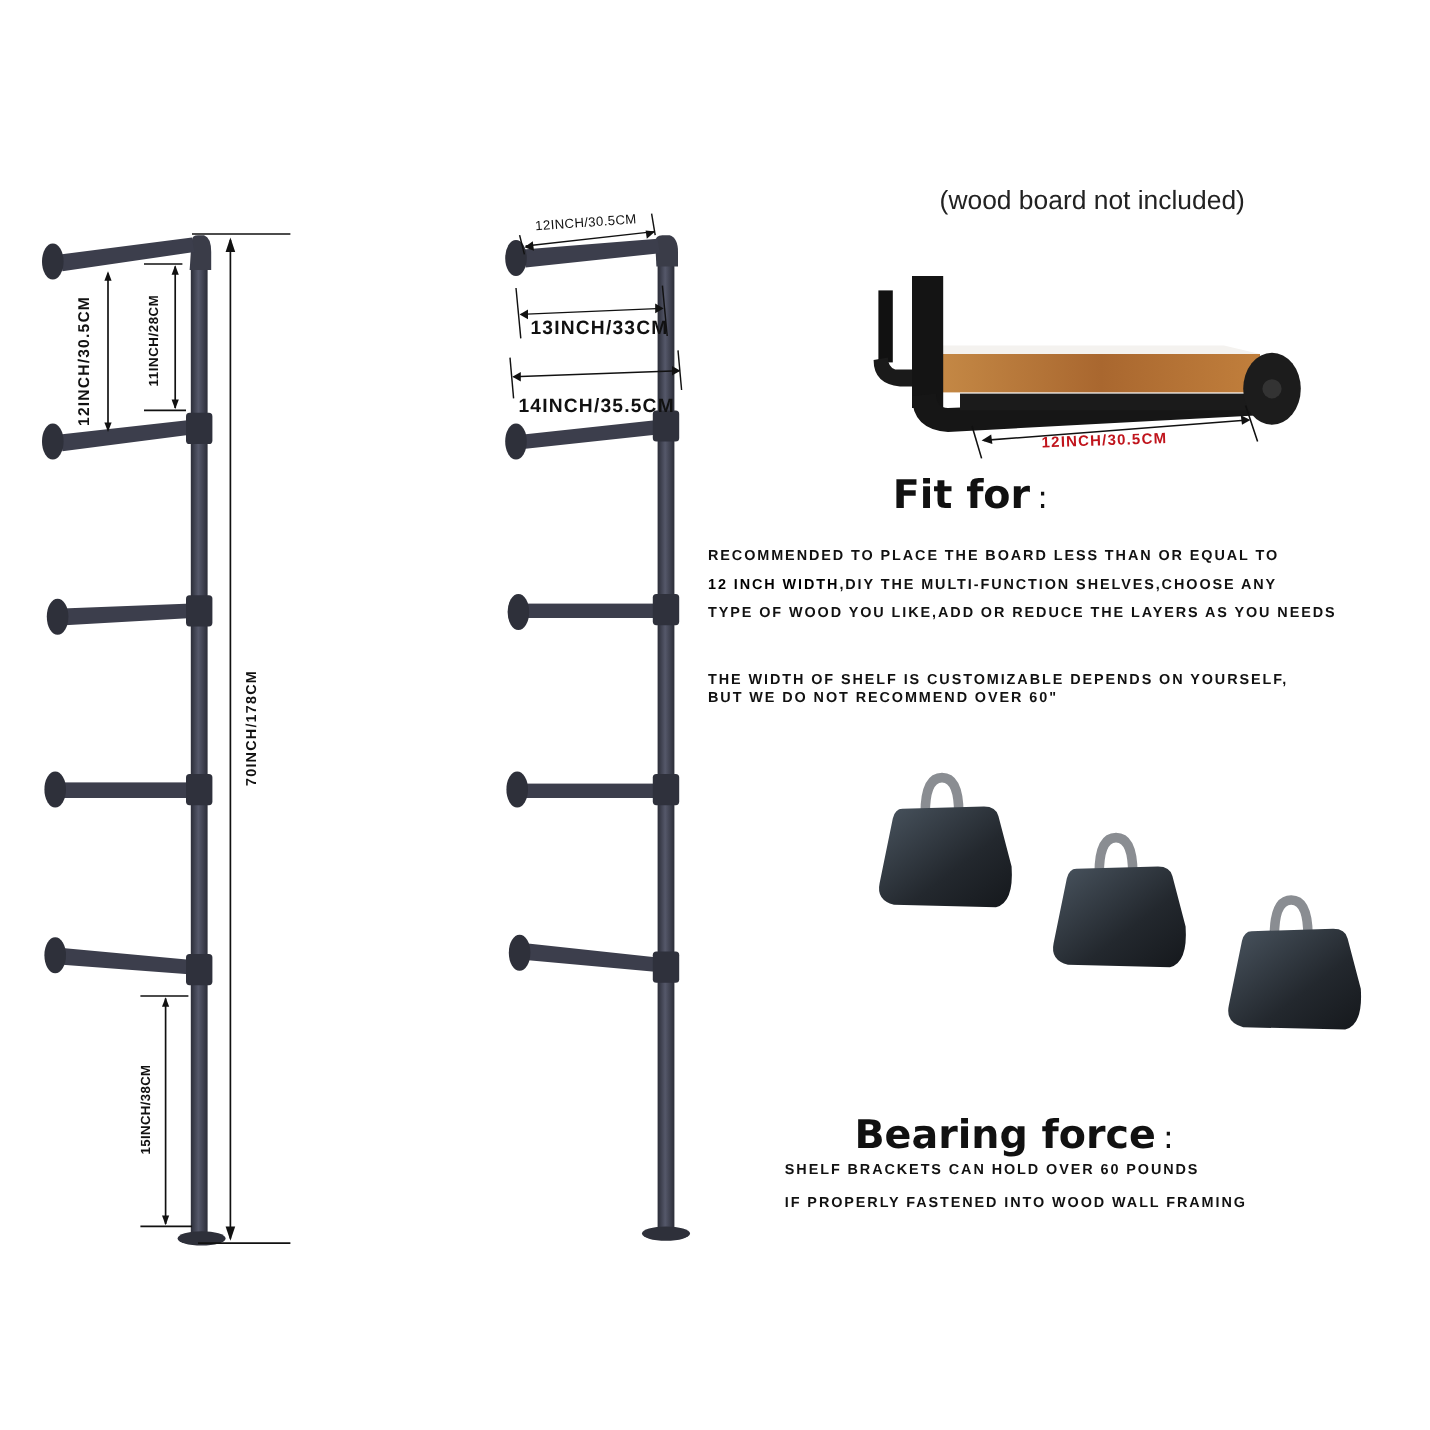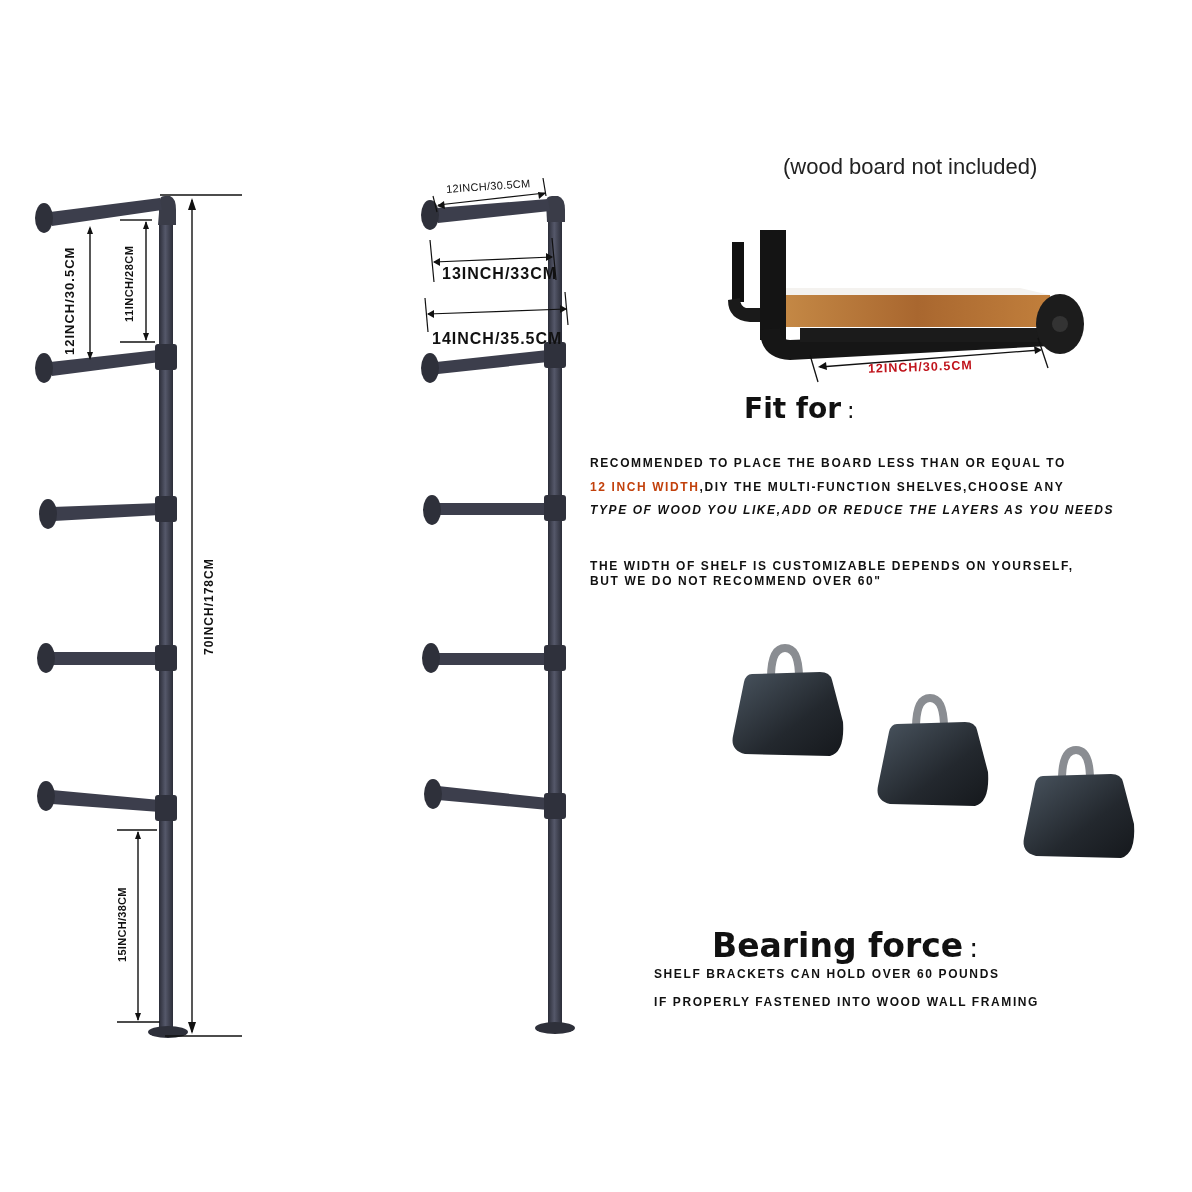--- a/index.html
+++ b/index.html
@@ -5,21 +5,21 @@
   html, body { margin:0; padding:0; background:#ffffff; }
   body { width:1192px; height:1192px; position:relative; overflow:hidden; font-family:"Liberation Sans", sans-serif; color:#111; }
   .abs { position:absolute; }
   svg { position:absolute; left:0; top:0; }
   .dim-label { position:absolute; font-family:"Liberation Sans", sans-serif; font-weight:bold; font-size:16px; letter-spacing:1px; color:#111; white-space:nowrap; }
   .rot { transform-origin: left top; transform: rotate(-90deg); }
   .title-note { position:absolute; left:783px; top:154px; font-size:22px; color:#222; white-space:nowrap; }
   .heading { position:absolute; font-family:"DejaVu Sans", sans-serif; font-weight:bold; color:#111; white-space:nowrap; }
   .heading .colon { font-weight:normal; font-size:0.8em; margin-left:6px; }
   .caps { position:absolute; font-family:"Liberation Sans", sans-serif; font-weight:bold; font-size:12px; letter-spacing:1.6px; color:#111; white-space:nowrap; }
-  .red { color:#c2410c; }
+  .red { color:#000000; }
 </style>
 </head>
 <body>
 
 <div class="abs" style="left:0;top:0;width:260px;height:1060px;">
   <svg width="260" height="1060">
     <defs>
       <linearGradient id="pipeV" x1="0" x2="1" y1="0" y2="0">
         <stop offset="0" stop-color="#2b2d38"></stop>
           <stop offset="0.45" stop-color="#55586a"></stop>
@@ -171,28 +171,28 @@
       <line x1="90" y1="155" x2="98" y2="182"></line>
       <line x1="318" y1="138" x2="328" y2="168"></line>
       <line x1="100" y1="167" x2="320" y2="150"></line>
       <polygon points="98,167 106,162 107,170" stroke="none"></polygon>
       <polygon points="322,150 314,146 315,154" stroke="none"></polygon>
     </g>
   </svg>
   <div class="dim-label" style="left:148px;top:160px;color:#c0141c;font-size:12.5px;transform:rotate(-2deg);">12INCH/30.5CM</div>
 </div>
 
-<div class="heading" style="left:744px;top:392px;font-size:28px;">
+<div class="heading" style="left:744px;top:392px;font-size:33px;">
   <span>Fit for</span><span class="colon">:</span>
 </div>
 <div class="caps" style="left:590px;top:456px;">RECOMMENDED TO PLACE THE BOARD LESS THAN OR EQUAL TO</div>
 <div class="caps" style="left:590px;top:480px;">
   <span class="red">12 INCH WIDTH</span><span>,DIY THE MULTI-FUNCTION SHELVES,CHOOSE ANY</span>
 </div>
-<div class="caps" style="left:590px;top:503px;font-style:italic;">TYPE OF WOOD YOU LIKE,ADD OR REDUCE THE LAYERS AS YOU NEEDS</div>
+<div class="caps" style="left:590px;top:503px;">TYPE OF WOOD YOU LIKE,ADD OR REDUCE THE LAYERS AS YOU NEEDS</div>
 <div class="caps" style="left:590px;top:547px;margin-top:12px;">THE WIDTH OF SHELF IS CUSTOMIZABLE DEPENDS ON YOURSELF,</div>
 <div class="caps" style="left:590px;top:574px;">BUT WE DO NOT RECOMMEND OVER 60"</div>
 
 <svg width="1192" height="1192" style="pointer-events:none;">
   <defs>
     <linearGradient id="wt" x1="0" x2="1" y1="0" y2="1">
       <stop offset="0" stop-color="#4a5560"></stop>
         <stop offset="0.6" stop-color="#23282e"></stop>
         <stop offset="1" stop-color="#15181c"></stop>
     </linearGradient>

